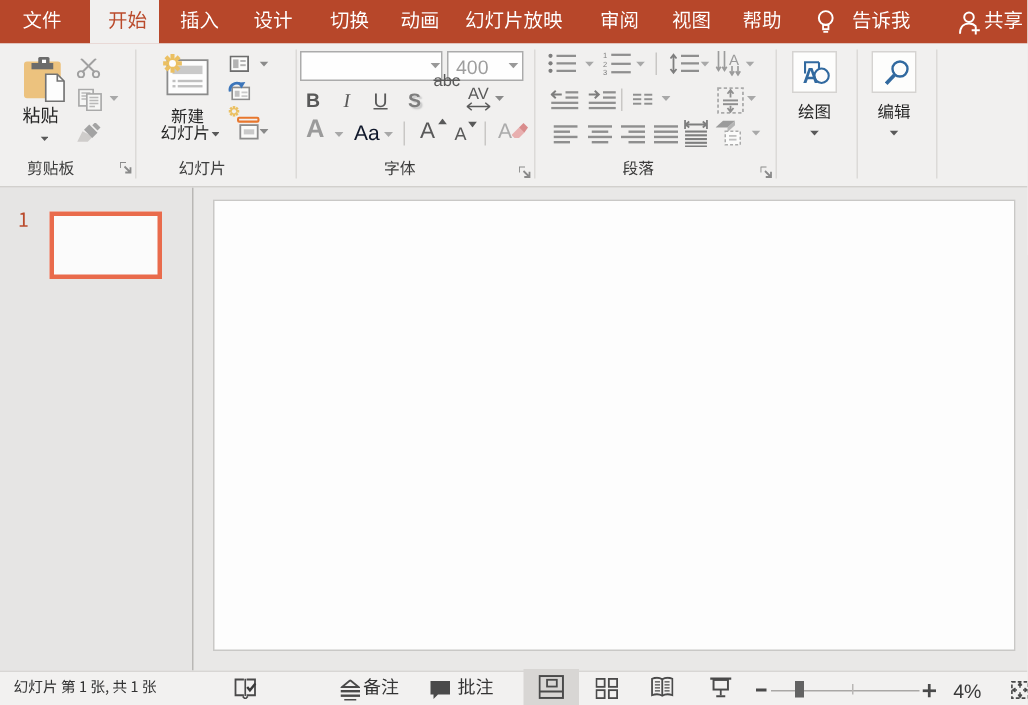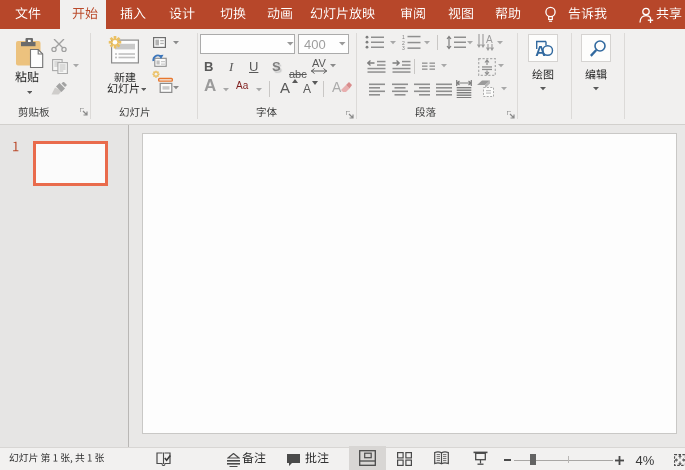--- a/index.html
+++ b/index.html
@@ -185,33 +185,33 @@
   </svg>
 <div class="a" style="left:298px;top:34px;width:51px;height:20px;background:#FEFEFE;border:1px solid #ABABAB"></div>
 <div class="a" style="left:304px;top:37px;width:40px;height:15px;font-size:13px;color:#9E9E9E">400</div>
 <svg style="position:absolute;left:339.2px;top:42.2px" width="6.5" height="5">
     <path d="M0 0 L6.5 0 L3.25 3.575 Z" fill="#999999"></path>
   </svg>
 <div class="a" style="left:204px;top:59px;font-size:13px;font-weight:bold;color:#595959">B</div>
 <div class="a" style="left:229px;top:59px;font-size:13px;font-style:italic;font-family:'Liberation Serif',serif;color:#595959">I</div>
 <div class="a" style="left:249px;top:59px;font-size:13px;color:#595959;text-decoration:underline">U</div>
 <div class="a" style="left:272px;top:59px;font-size:13px;font-weight:bold;color:#7E7E7E;text-shadow:1.5px 1.5px 1px #C9C9C9">S</div>
-<div class="a" style="left:289px;top:68px;font-size:11px;color:#595959;text-decoration:line-through">abc</div>
+<div class="a" style="left:289px;top:48px;font-size:11px;color:#595959;text-decoration:line-through">abc</div>
 <div class="a" style="left:312px;top:57px;font-size:11px;font-weight:normal;color:#595959">AV</div>
 <svg class="a" style="left:311px;top:68px" width="16" height="6" viewBox="0 0 16 6">
 <path d="M0 3 H16 M3.5 0.5 L0.5 3 L3.5 5.5 M12.5 0.5 L15.5 3 L12.5 5.5" stroke="#595959" fill="none"></path>
   </svg>
 <svg style="position:absolute;left:330.0px;top:64.3px" width="6" height="4">
     <path d="M0 0 L6 0 L3.0 3.3000000000000003 Z" fill="#8A8A8A"></path>
   </svg>
 <div class="a" style="left:204px;top:76px;font-size:17px;font-weight:bold;color:#9B9B9B">A</div>
 <svg style="position:absolute;left:223.0px;top:88.3px" width="6" height="4">
     <path d="M0 0 L6 0 L3.0 3.3000000000000003 Z" fill="#A8A8A8"></path>
   </svg>
-<div class="a" style="left:236px;top:80px;font-size:10px;color:#7f1d1d">Aa</div>
+<div class="a" style="left:236px;top:80px;font-size:14px;color:#0f172a">Aa</div>
 <svg style="position:absolute;left:255.5px;top:88.3px" width="6" height="4">
     <path d="M0 0 L6 0 L3.0 3.3000000000000003 Z" fill="#A8A8A8"></path>
   </svg>
 <div class="a" style="left:269px;top:81px;width:1px;height:16px;background:#C9C7C5"></div>
 <div class="a" style="left:280px;top:79px;font-size:15px;color:#595959">A</div>
 <svg class="a" style="left:292px;top:79px" width="6" height="4">
     <path d="M3 0 L6 4 L0 4 Z" fill="#595959"></path>
   </svg>
 <div class="a" style="left:303px;top:82px;font-size:12px;color:#595959">A</div>
 <svg class="a" style="left:312px;top:81px" width="6" height="4">

